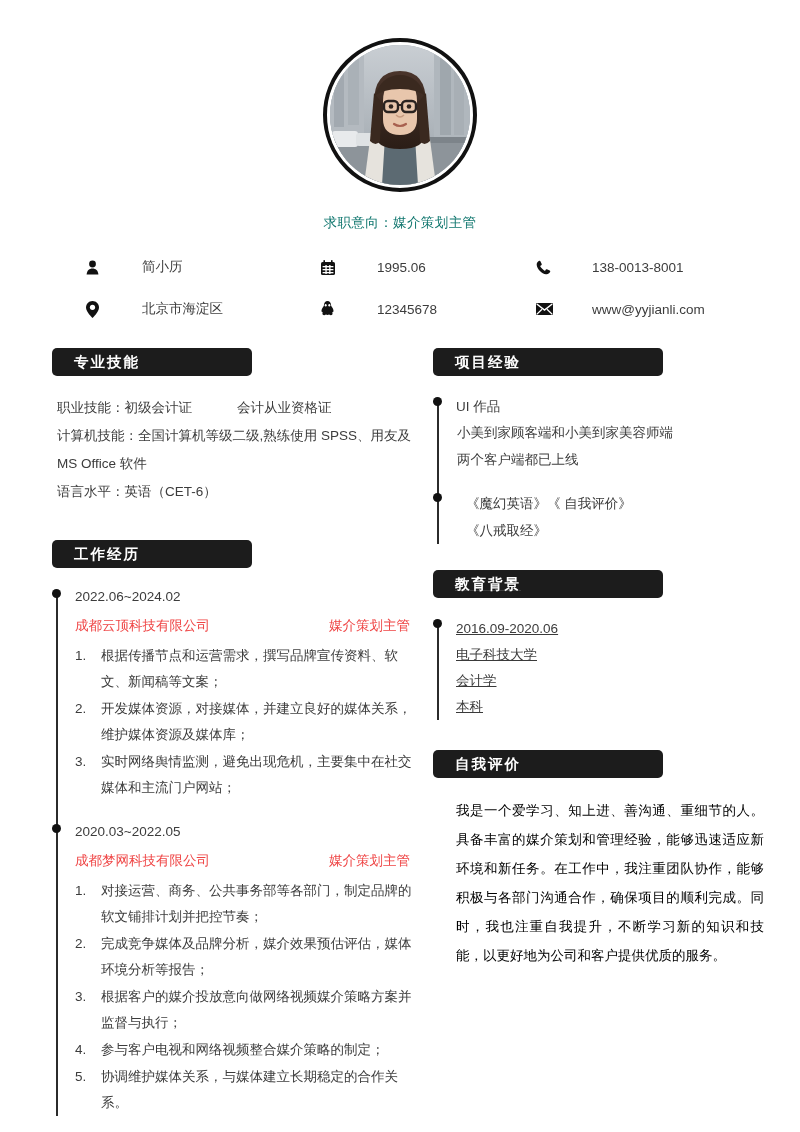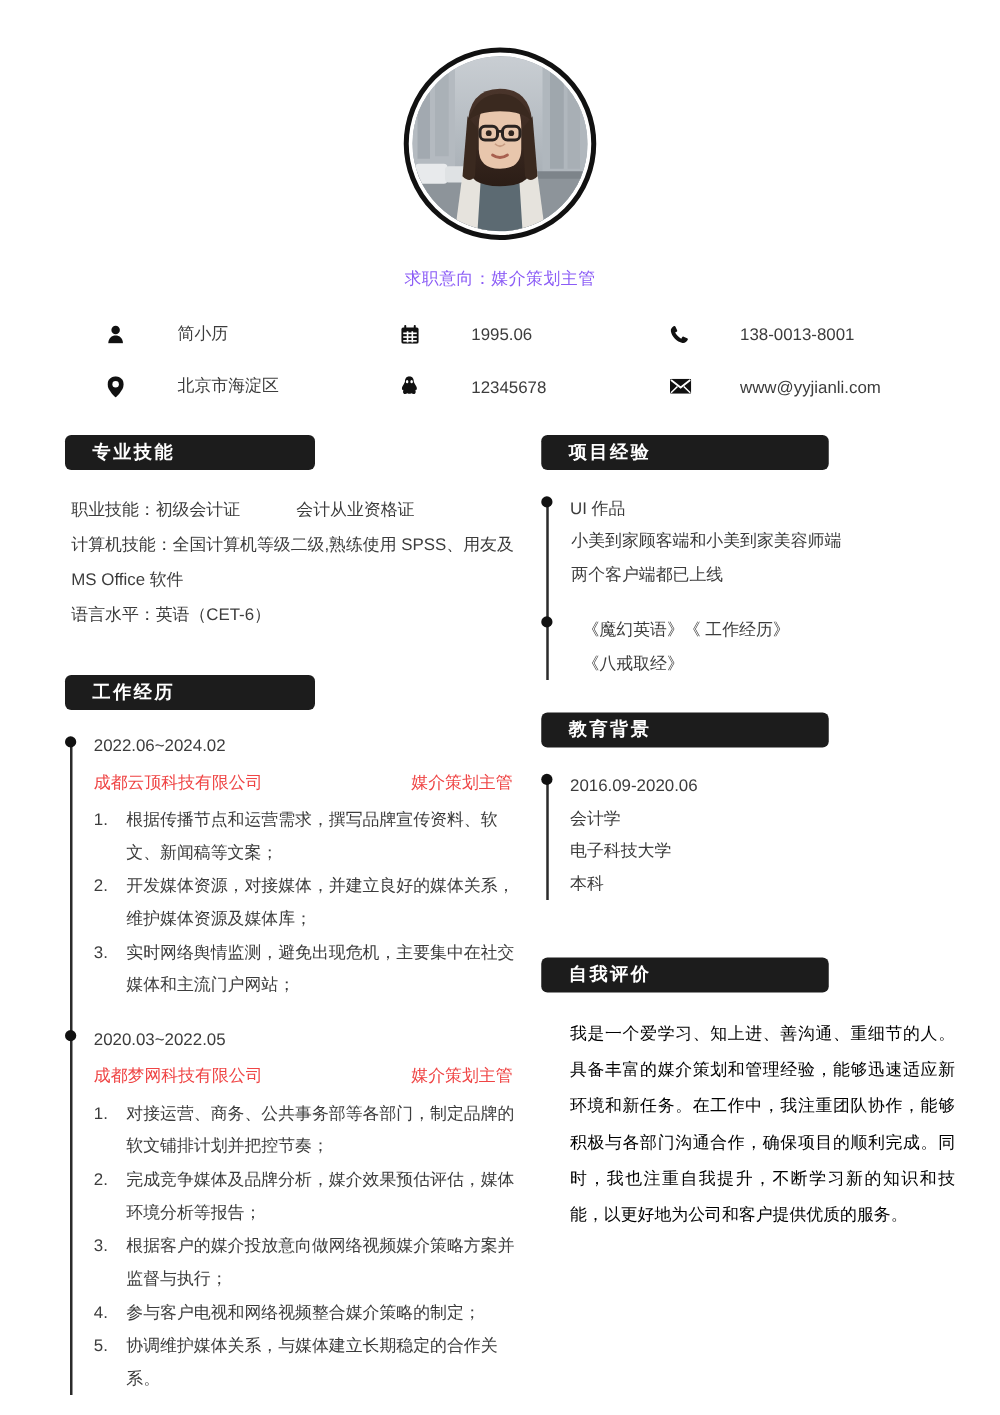--- a/index.html
+++ b/index.html
@@ -46,21 +46,21 @@
     border-radius: 50%;
     overflow: hidden;
     position: relative;
     background: #9aa3ab;
   }
   .photo svg { display: block; width: 100%; height: 100%; }
 
   .objective {
     margin-top: 22px;
     font-size: 13.5px;
-    color: #8b5cf6;
+    color: #0f766e;
     letter-spacing: .4px;
   }
 
   
   .contact {
     margin: 26px 0 0 0;
     padding: 0 56px 0 86px;
     display: grid;
     grid-template-columns: 235px 215px auto;
     row-gap: 24px;
@@ -210,22 +210,22 @@
     font-size: 13.5px;
     color: #000000;
     line-height: 29px;
     padding-left: 23px;
     padding-right: 2px;
     text-align: justify;
   }
 
   .sec { margin-bottom: 26px; }
   .sec-work { margin-top: 34px; }
-  .sec-edu  { margin-top: 20px; }
-  .sec-eval { margin-top: 46px; }
+  .sec-edu  { margin-top: 20px; text-decoration: underline; }
+  .sec-eval { margin-top: 30px; }
 </style>
 </head>
 <body>
 
 <div class="page">
 
   <div class="header">
     <div class="photo-ring">
       <div class="photo">
         <svg viewBox="0 0 140 140" preserveAspectRatio="xMidYMid slice" aria-hidden="true">
@@ -419,33 +419,33 @@
 
       <div class="sec">
         <div class="badge badge-r">项目经验</div>
         <div class="tl">
           <div class="tl-item p-entry">
             <div class="p-title">UI 作品</div>
             <div class="p-line">小美到家顾客端和小美到家美容师端</div>
             <div class="p-line">两个客户端都已上线</div>
           </div>
           <div class="tl-item p-entry">
-            <div class="p-line indent">《魔幻英语》《 工作经历》</div>
+            <div class="p-line indent">《魔幻英语》《 自我评价》</div>
             <div class="p-line indent">《八戒取经》</div>
           </div>
         </div>
       </div>
 
       <div class="sec sec-edu">
         <div class="badge badge-r">教育背景</div>
         <div class="tl">
           <div class="tl-item">
             <div class="edu-line">2016.09-2020.06</div>
+            <div class="edu-line">电子科技大学</div>
             <div class="edu-line">会计学</div>
-            <div class="edu-line">电子科技大学</div>
             <div class="edu-line">本科</div>
           </div>
         </div>
       </div>
 
       <div class="sec sec-eval">
         <div class="badge badge-r">自我评价</div>
         <div class="eval">我是一个爱学习、知上进、善沟通、重细节的人。具备丰富的媒介策划和管理经验，能够迅速适应新环境和新任务。在工作中，我注重团队协作，能够积极与各部门沟通合作，确保项目的顺利完成。同时，我也注重自我提升，不断学习新的知识和技能，以更好地为公司和客户提供优质的服务。</div>
       </div>
 

